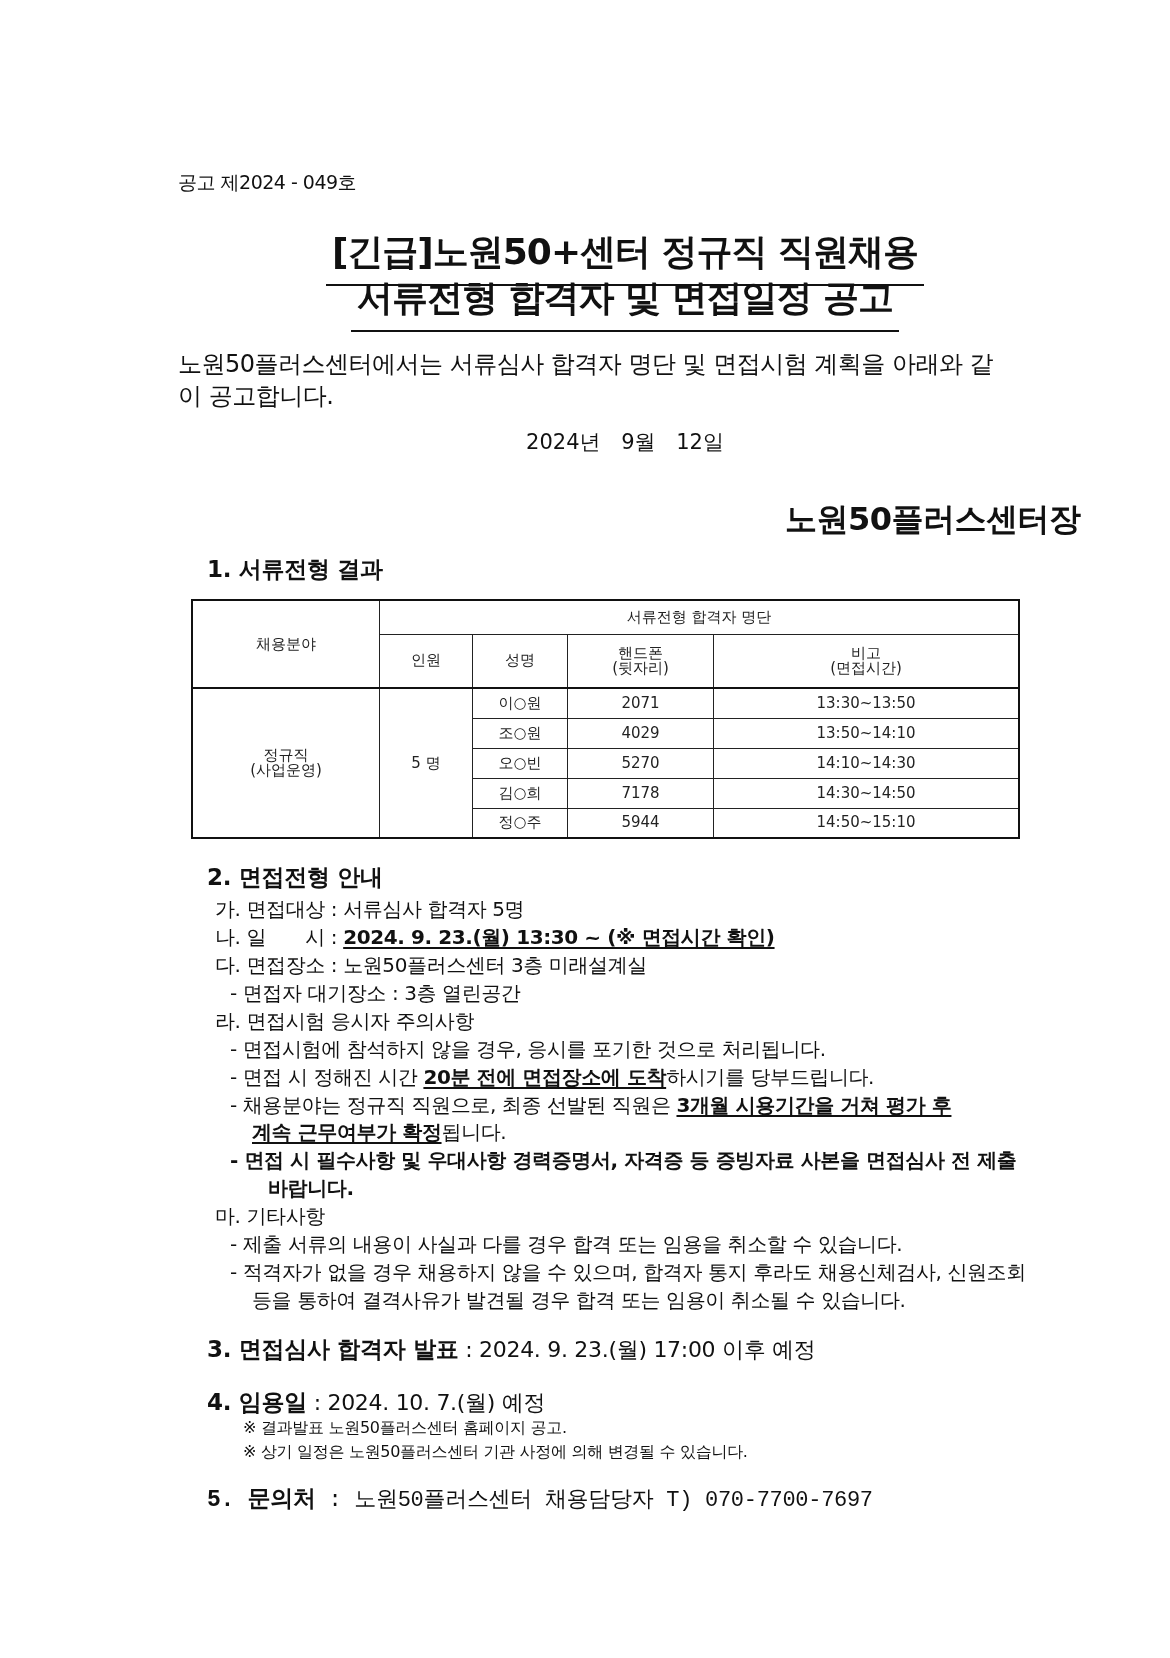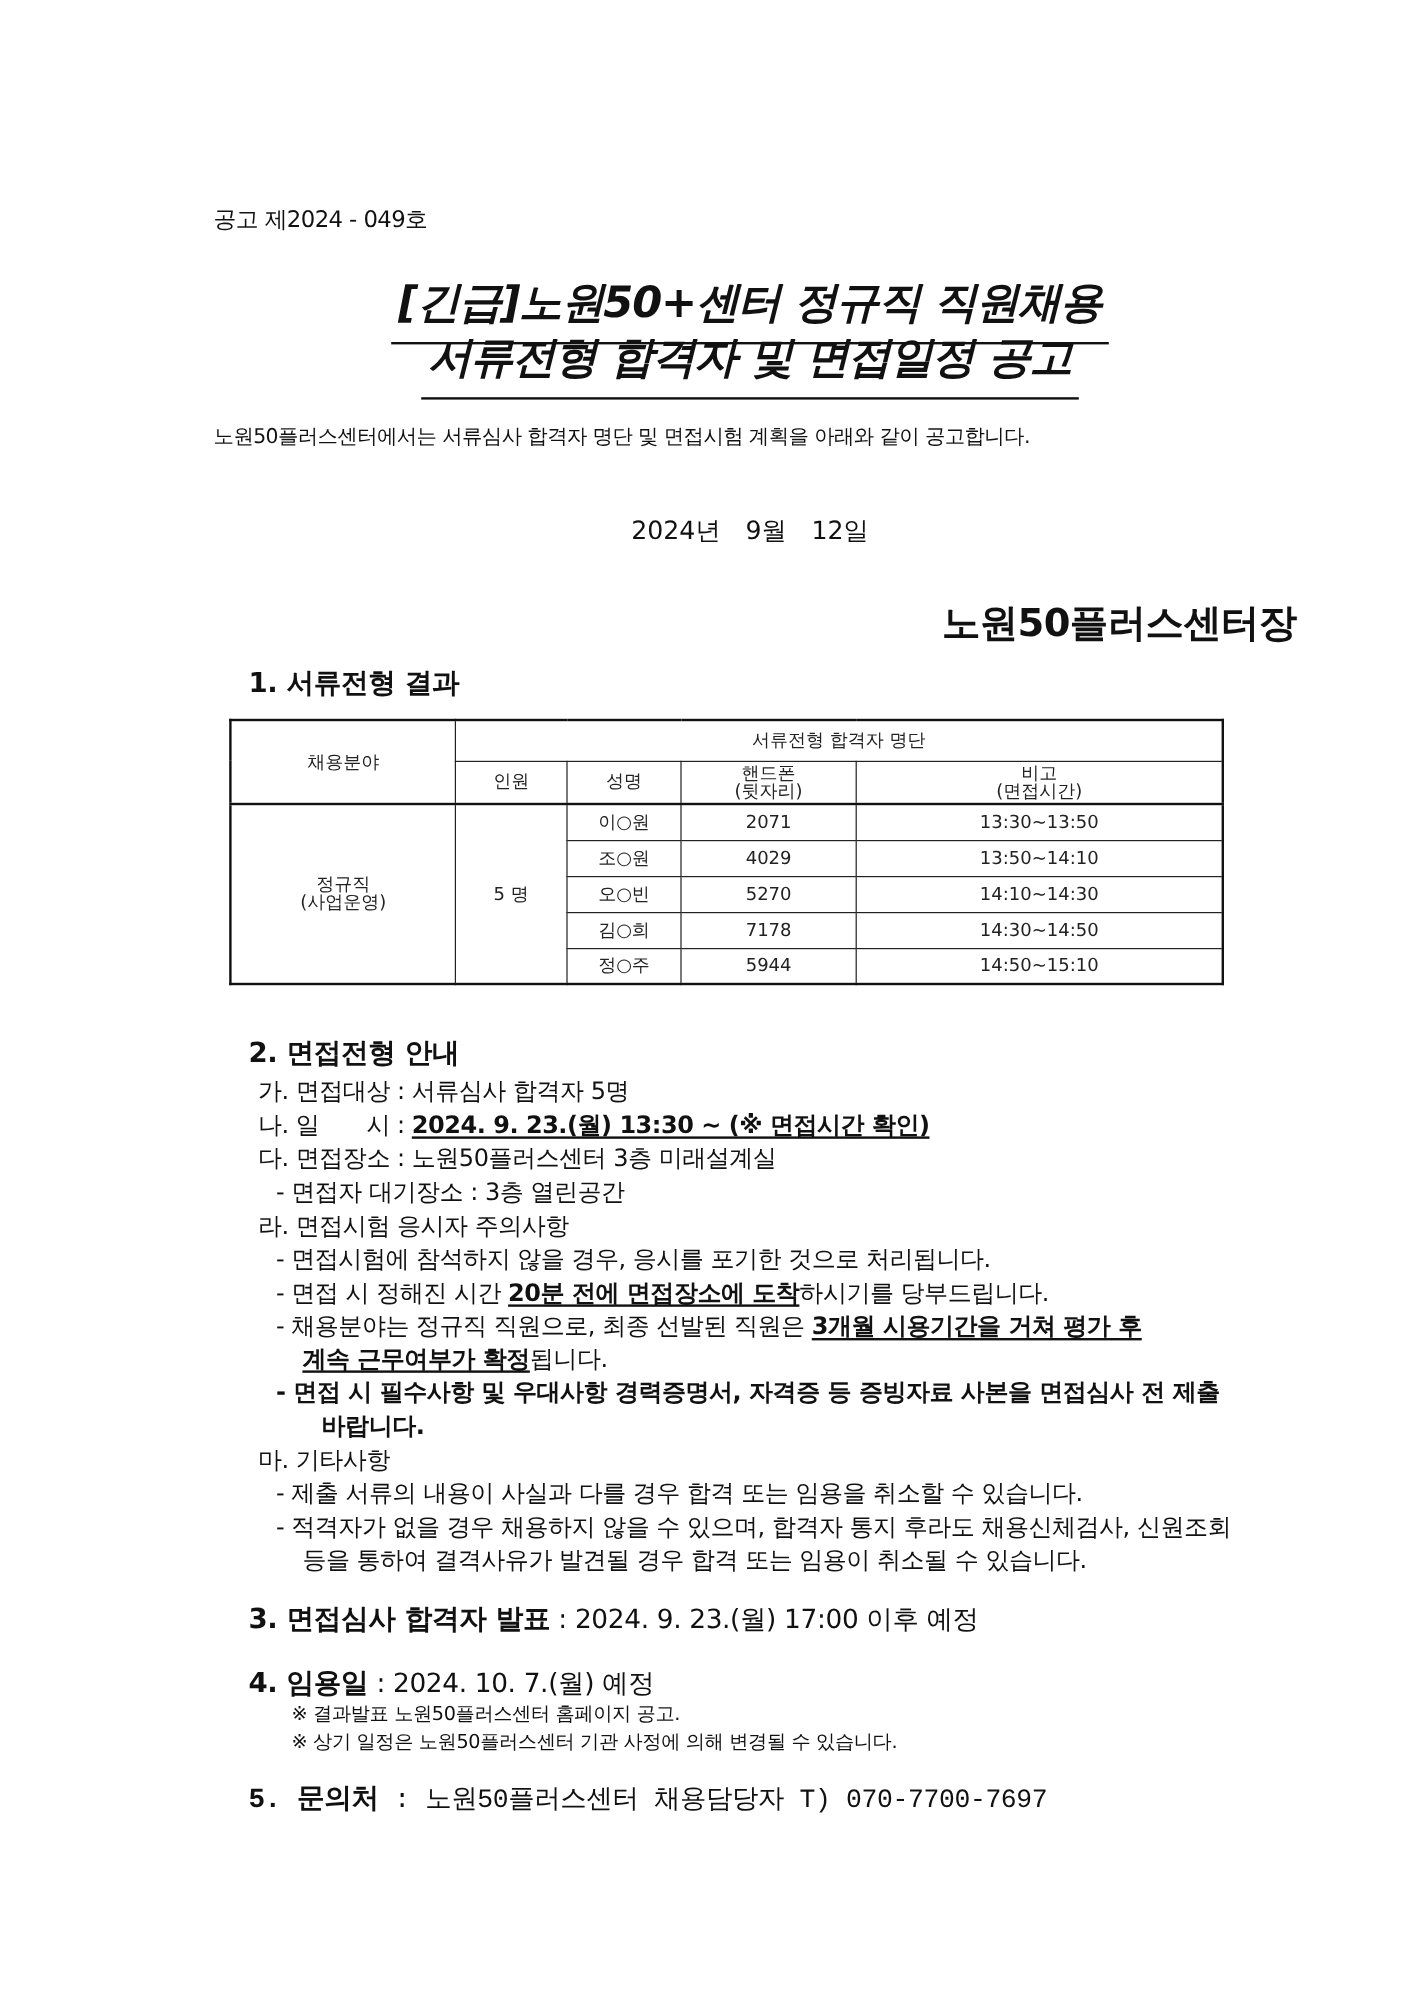--- a/index.html
+++ b/index.html
@@ -5,36 +5,36 @@
     html, body { margin: 0; padding: 0; background: #ffffff; }
     body {
       width: 1170px; height: 1658px; position: relative; overflow: hidden;
       font-family: "DejaVu Sans", "Liberation Sans", sans-serif; color: #111;
     }
     .abs { position: absolute; white-space: nowrap; margin-left: 40px; }
     .notice-no { left: 138px; top: 170px; font-size: 19px; letter-spacing: -0.5px; }
     .title { left: 0; width: 1170px; text-align: center; font-size: 36px; font-weight: bold; letter-spacing: -1px; }
     .title.l1 { top: 228px; }
     .title.l2 { top: 274px; }
-    .title span { border-bottom: 2px solid #111; padding: 0 6px 12px; font-style: italic; }
-    .intro { left: 138px; top: 348px; font-size: 17px; line-height: 32px; white-space: normal; width: 820px; letter-spacing: -0.5px; }
+    .title span { border-bottom: 2px solid #111; padding: 0 6px 12px; }
+    .intro { left: 138px; top: 348px; font-size: 24px; line-height: 32px; white-space: normal; width: 820px; letter-spacing: -0.5px; }
     .date { left: 0; width: 1170px; text-align: center; top: 428px; font-size: 21px; word-spacing: 14px; }
     .signer { left: 745px; top: 498px; font-size: 32px; font-weight: bold; letter-spacing: -0.5px; }
     .sec-h { font-size: 23px; font-weight: bold; left: 167px; letter-spacing: -0.3px; }
     .sec-h .rest { font-weight: normal; font-size: 22px; }
     table.results {
       position: absolute; left: 191px; top: 599px; width: 829px;
       border-collapse: collapse; font-size: 15px; color: #222;
       border: 2px solid #111;
     }
     table.results td, table.results th {
       border: 1px solid #222; text-align: center; font-weight: normal; padding: 0; line-height: 15px;
     }
     table.results .h1 { height: 34px; }
-    table.results .h2 { height: 36px; border-bottom: 2px solid #111; }
+    table.results .h2 { height: 54px; border-bottom: 2px solid #111; }
     table.results .r { height: 30px; }
     .line { left: 175px; font-size: 20px; letter-spacing: -0.4px; }
     .line.ind { left: 190px; }
     .line.ind2 { left: 212px; }
     .line b { font-weight: bold; }
     .u { text-decoration: underline; text-underline-offset: 3px; }
     .note { left: 203px; font-size: 16px; letter-spacing: -0.3px; }
   </style>
 </head>
 <body>

